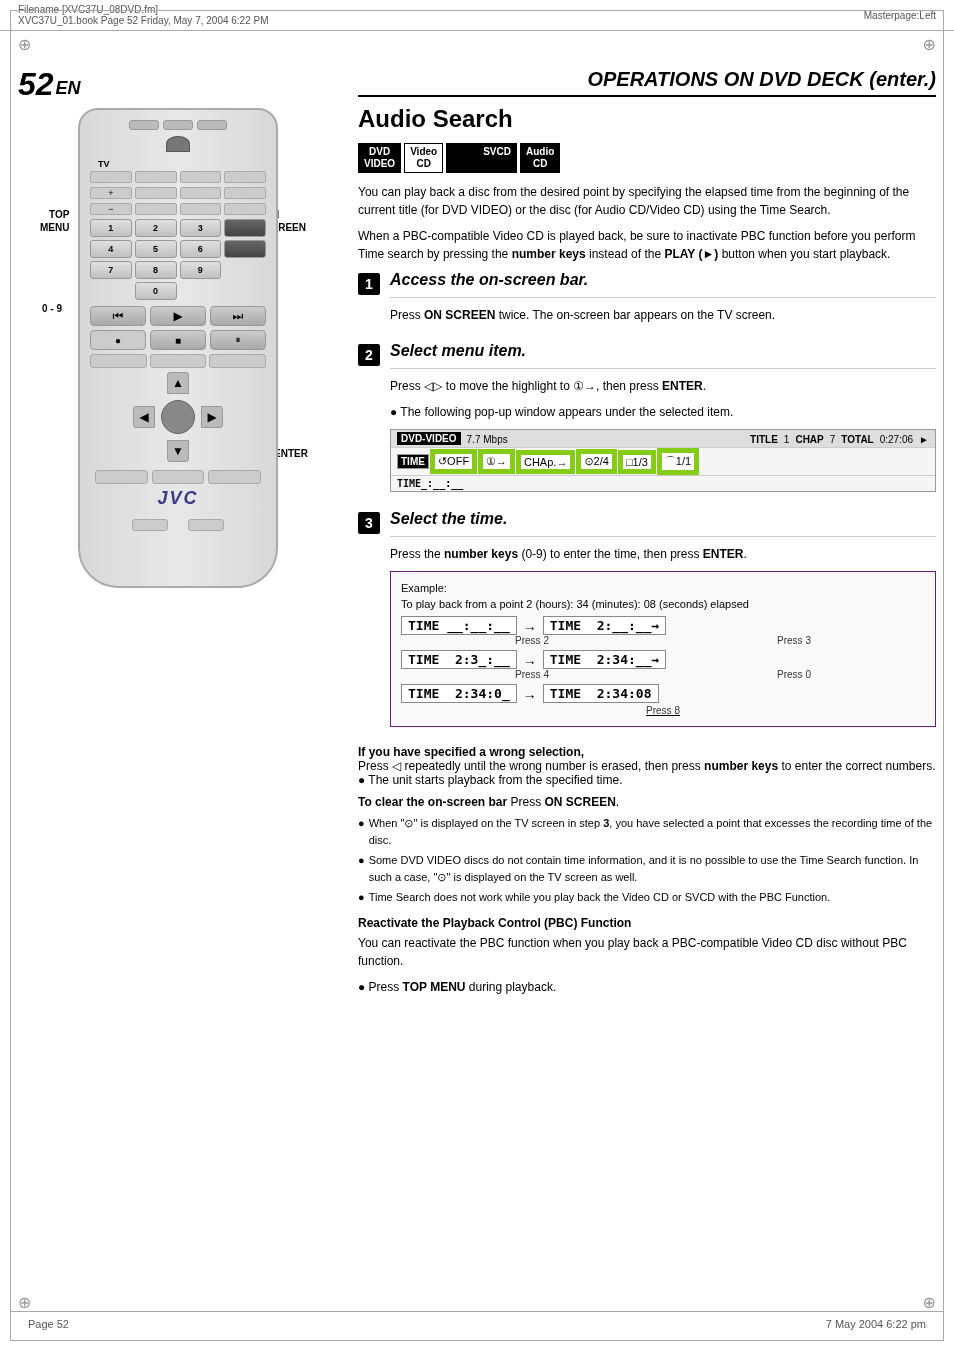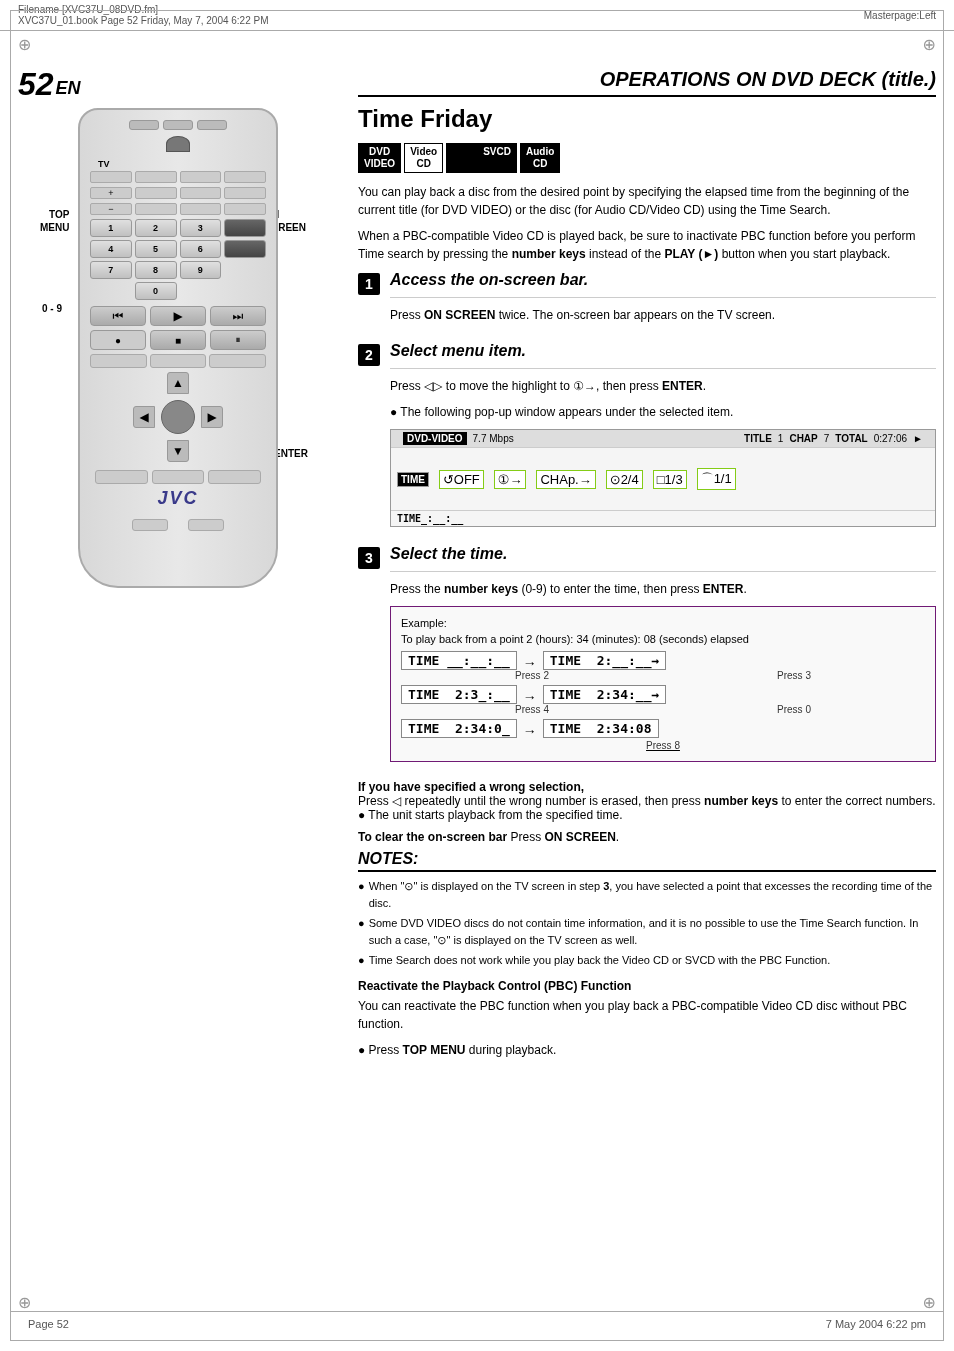--- a/index.html
+++ b/index.html
@@ -246,51 +246,51 @@
 
     
     .osd-box {
       border: 1px solid #999;
       font-size: 10px;
       margin: 8px 0;
       background: #f5f5f5;
     }
     .osd-row1 {
       display: flex;
-      align-items: center;
+      align-items: flex-end;
       gap: 6px;
-      padding: 2px 12px;
+      padding: 2px 6px;
       border-bottom: 1px solid #ccc;
       background: #ddd;
     }
     .osd-dvd-badge {
       background: #000; color: #fff;
       padding: 1px 4px;
       font-size: 10px;
       font-weight: bold;
     }
     .osd-mbps { font-size: 10px; }
     .osd-label { font-weight: bold; }
     .osd-row2 {
       display: flex;
       align-items: center;
-      gap: 10px;
-      padding: 20px 6px;
+      gap: 1px;
+      padding: 0 6px;
     }
     .osd-time-label {
       font-weight: bold;
       font-size: 10px;
       border: 1px solid #999;
       padding: 1px 3px;
       background: #000; color: #fff;
     }
     .osd-icon-btn {
-      border: 1px solid #84cc16;
+      border: 5px solid #84cc16;
       padding: 1px 3px;
-      font-size: 13px;
+      font-size: 11px;
       background: #fff;
     }
     .osd-row3 {
       padding: 2px 6px;
       font-size: 10px;
       border-top: 1px solid #ccc;
     }
     .osd-time-entry {
       font-family: monospace;
       font-size: 10px;
@@ -555,24 +555,24 @@
           <div style="width:36px; height:12px; background:#ccc; border-radius:3px; border:1px solid #aaa;"></div>
         </div>
 
       </div>
     </div>
   </div>
 
   <div class="right-column">
 
     <div class="section-header">
-      <span class="section-title">OPERATIONS ON DVD DECK (title.)</span>
-    </div>
-
-    <h1 class="page-title-large">Time Friday</h1>
+      <span class="section-title">OPERATIONS ON DVD DECK (enter.)</span>
+    </div>
+
+    <h1 class="page-title-large">Audio Search</h1>
 
     <div class="format-badges">
       <div class="badge badge-dvd">DVD<br>VIDEO</div>
       <div class="badge badge-video">Video<br>CD</div>
       <div class="badge badge-svcd">SVCD</div>
       <div class="badge badge-audio">Audio<br>CD</div>
     </div>
 
     <p class="body-text">You can play back a disc from the desired point by specifying the elapsed time from the beginning of the current title (for DVD VIDEO) or the disc (for Audio CD/Video CD) using the Time Search.</p>
     <p class="body-text">When a PBC-compatible Video CD is played back, be sure to inactivate PBC function before you perform Time search by pressing the <strong>number keys</strong> instead of the <strong>PLAY (►)</strong> button when you start playback.</p>
@@ -671,21 +671,20 @@
       <p>Press ◁ repeatedly until the wrong number is erased, then press <strong>number keys</strong> to enter the correct numbers.</p>
       <p>● The unit starts playback from the specified time.</p>
     </div>
 
     <div class="clear-bar">
       <span class="clear-title">To clear the on-screen bar</span>
       <span> Press <strong>ON SCREEN</strong>.</span>
     </div>
 
     <div>
-      <div class="notes-title">NOTES:</div>
       <div class="note-item">
         <span class="note-bullet">●</span>
         <span>When "⊙" is displayed on the TV screen in step <strong>3</strong>, you have selected a point that excesses the recording time of the disc.</span>
       </div>
       <div class="note-item">
         <span class="note-bullet">●</span>
         <span>Some DVD VIDEO discs do not contain time information, and it is no possible to use the Time Search function. In such a case, "⊙" is displayed on the TV screen as well.</span>
       </div>
       <div class="note-item">
         <span class="note-bullet">●</span>

